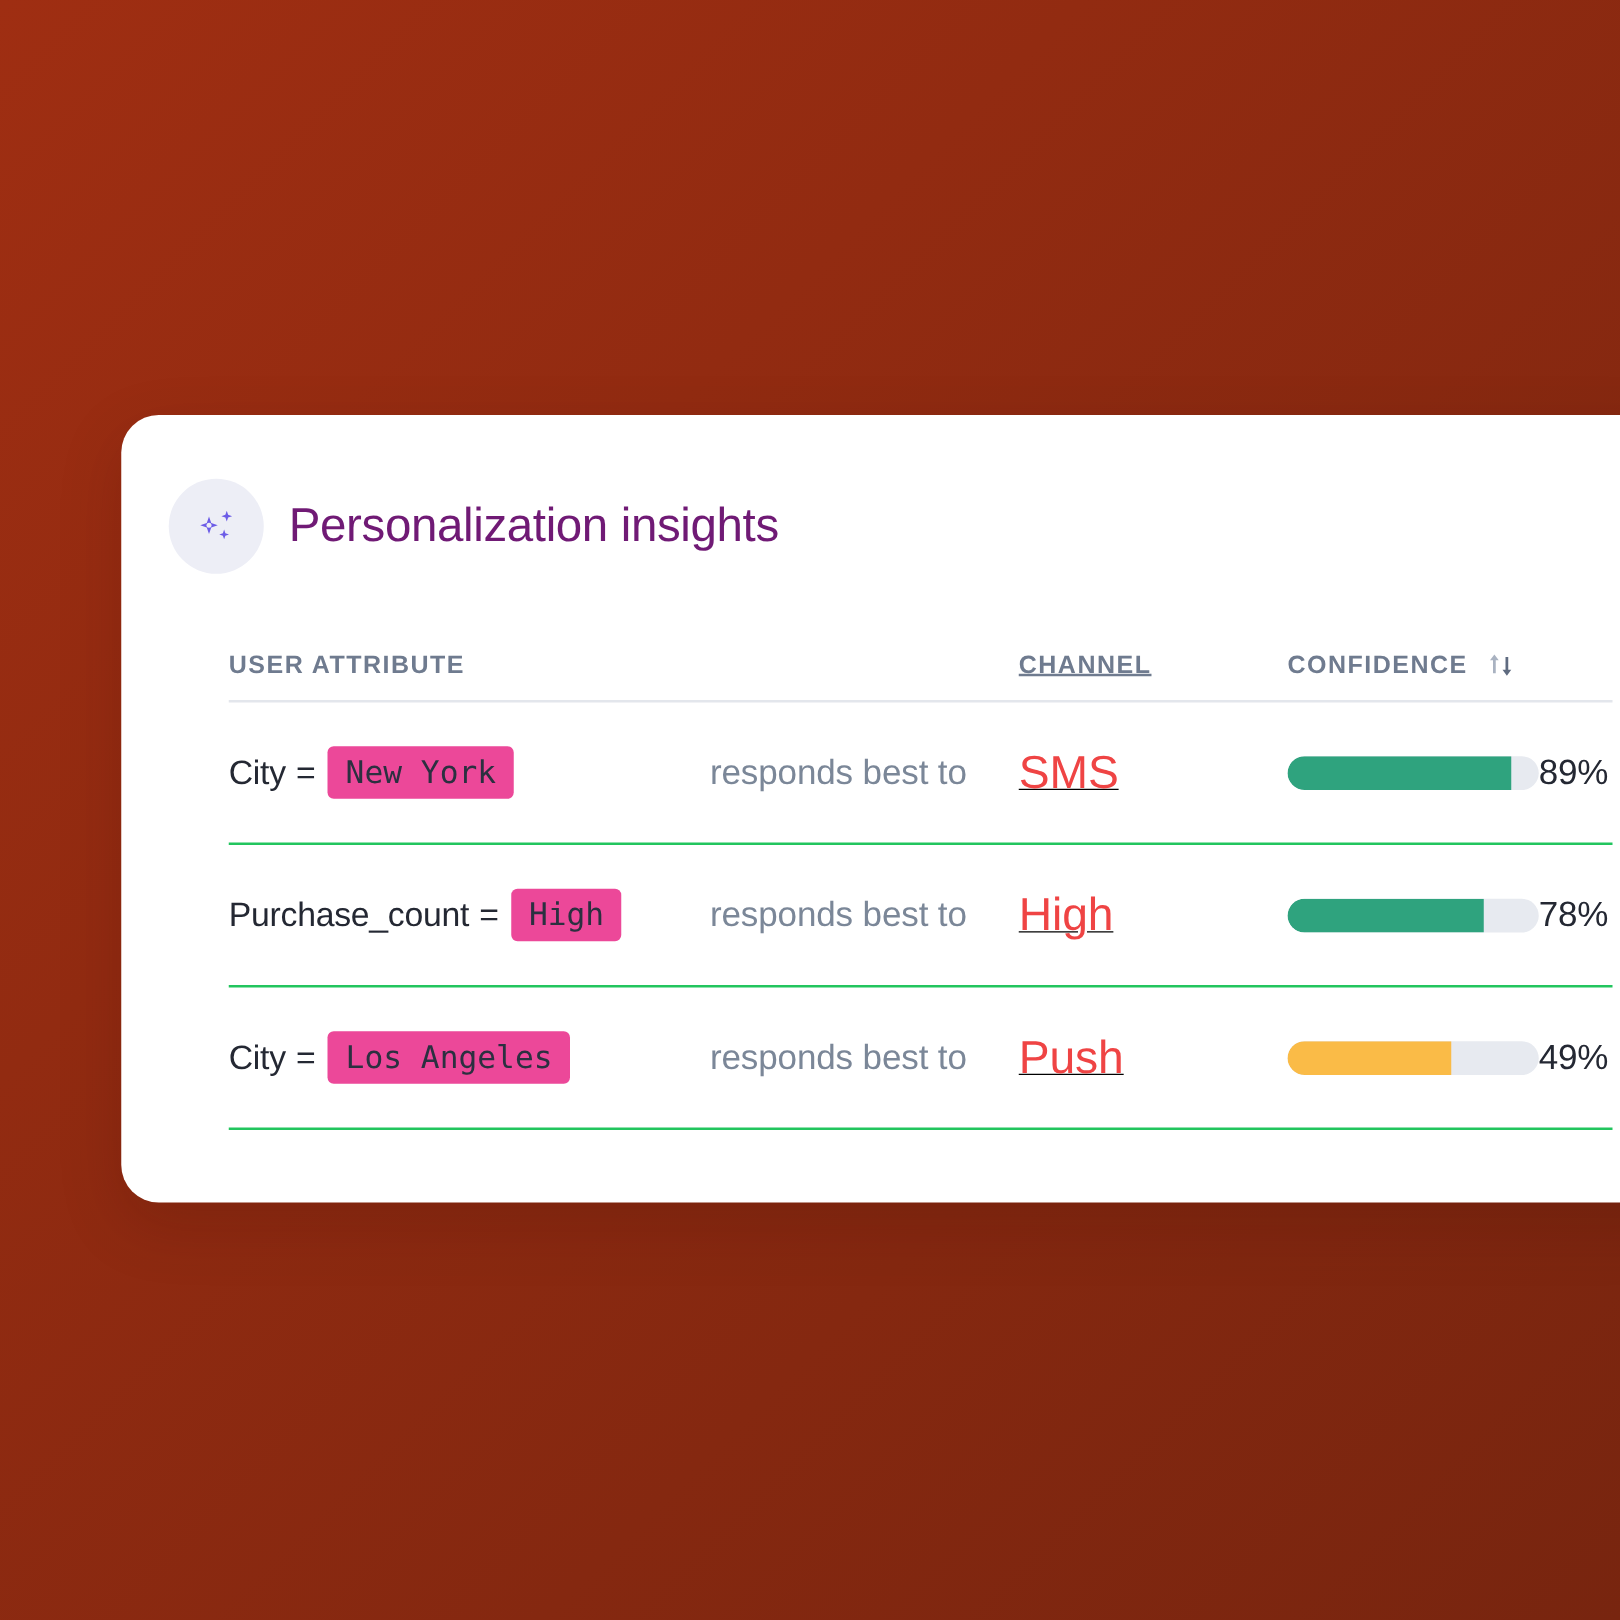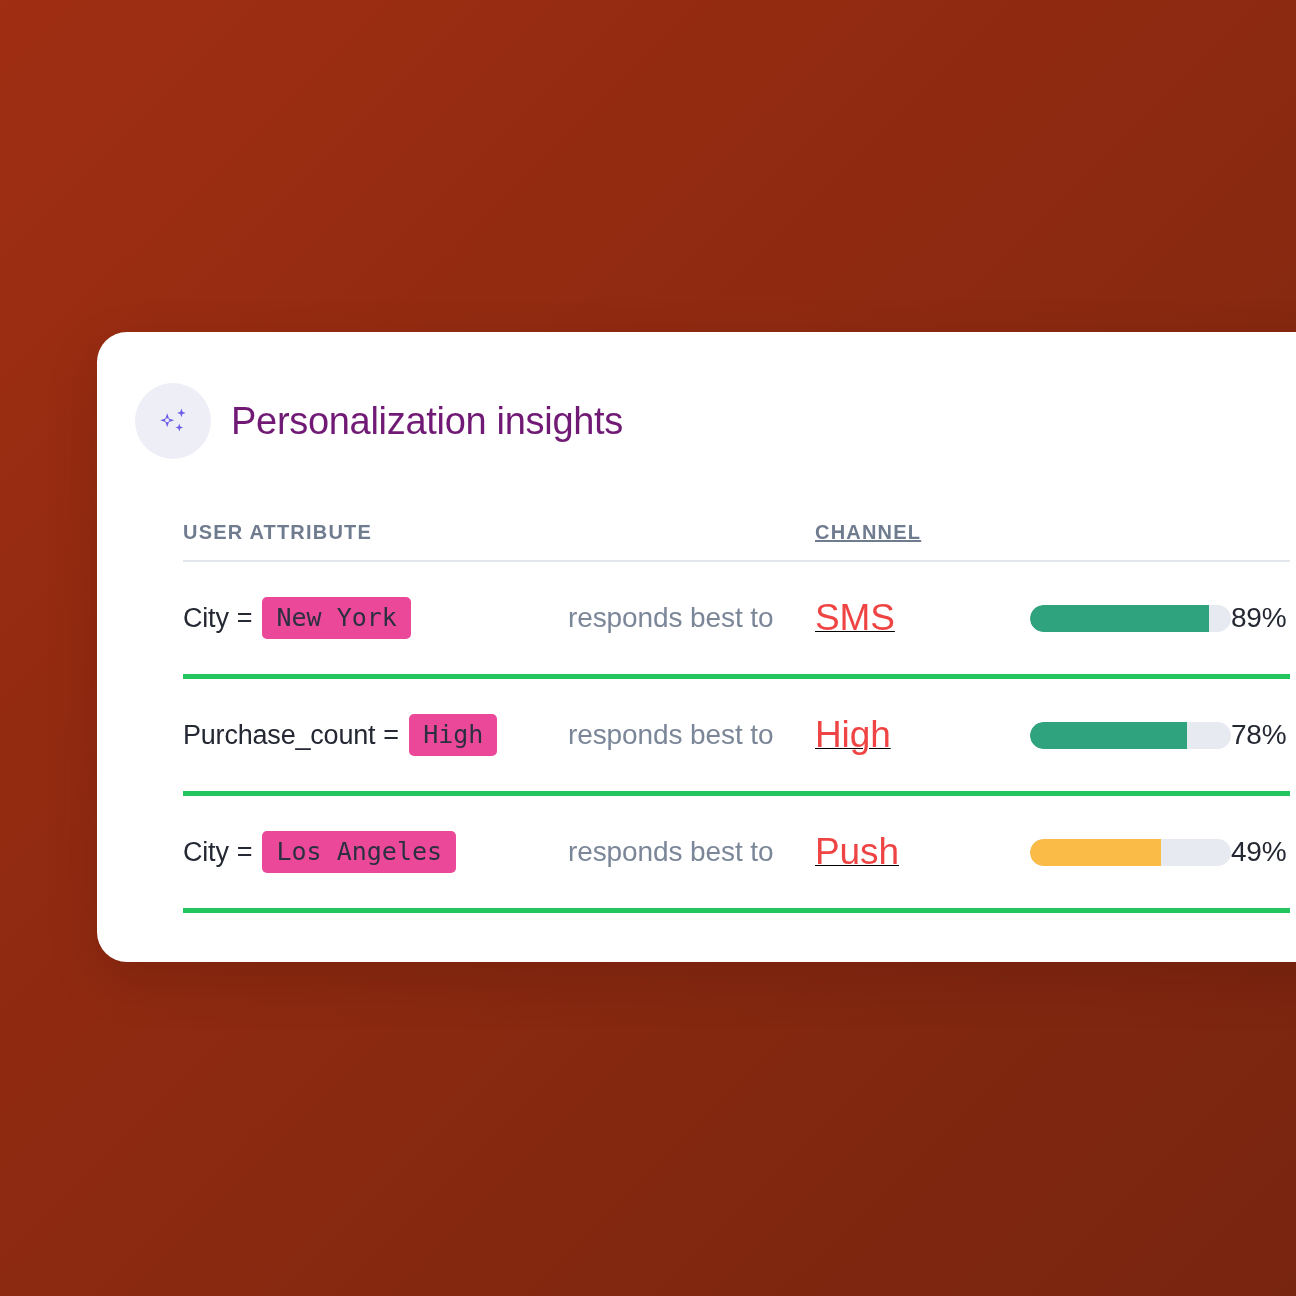--- a/index.html
+++ b/index.html
@@ -102,21 +102,21 @@
     align-items: center;
     gap: 14px;
   }
 
   .sort-icon { display: inline-flex; align-items: center; }
   .sort-icon svg { display: block; }
 
   
   .tr {
     height: 112px;
-    border-bottom: 5px solid #22c55e;
+    border-bottom: 2px solid #22c55e;
   }
 
   .attr-cell {
     display: flex;
     align-items: center;
     gap: 0px;
     font-size: 27px;
     color: #242833;
     white-space: nowrap;
   }
@@ -201,20 +201,31 @@
     <div class="table">
 
       <div class="row thead">
         <div class="col-attr th">
           <span>USER ATTRIBUTE</span>
         </div>
         <div class="col-phrase"></div>
         <div class="col-channel th">
           <span>CHANNEL</span>
         </div>
+        <div class="col-conf th">
+          <span>CONFIDENCE</span>
+          <span class="sort-icon">
+            <svg width="26" height="26" viewBox="0 0 26 26" aria-hidden="true">
+
+              <path d="M7.5 4.5 L11.0 9.2 L8.6 9.2 L8.6 19.5 L6.4 19.5 L6.4 9.2 L4.0 9.2 Z" fill="#a9b2c1"></path>
+
+              <path d="M17.5 21.5 L14.0 16.8 L16.4 16.8 L16.4 6.5 L18.6 6.5 L18.6 16.8 L21.0 16.8 Z" fill="#5f6b80"></path>
+            </svg>
+          </span>
+        </div>
       </div>
 
       <div class="row tr">
         <div class="col-attr attr-cell">
           <span class="attr-key">City</span>
           <span class="attr-eq">=</span>
           <span class="attr-chip">New York</span>
         </div>
         <div class="col-phrase">
           <span class="phrase">responds best to</span>

